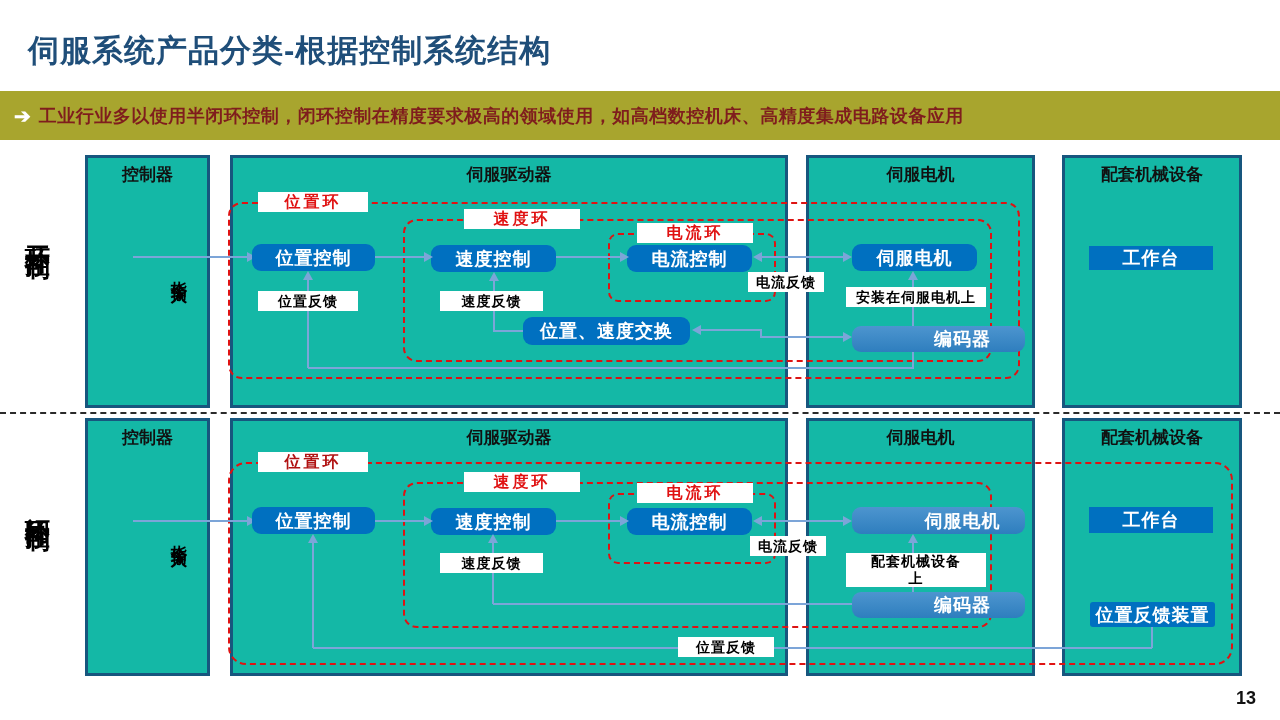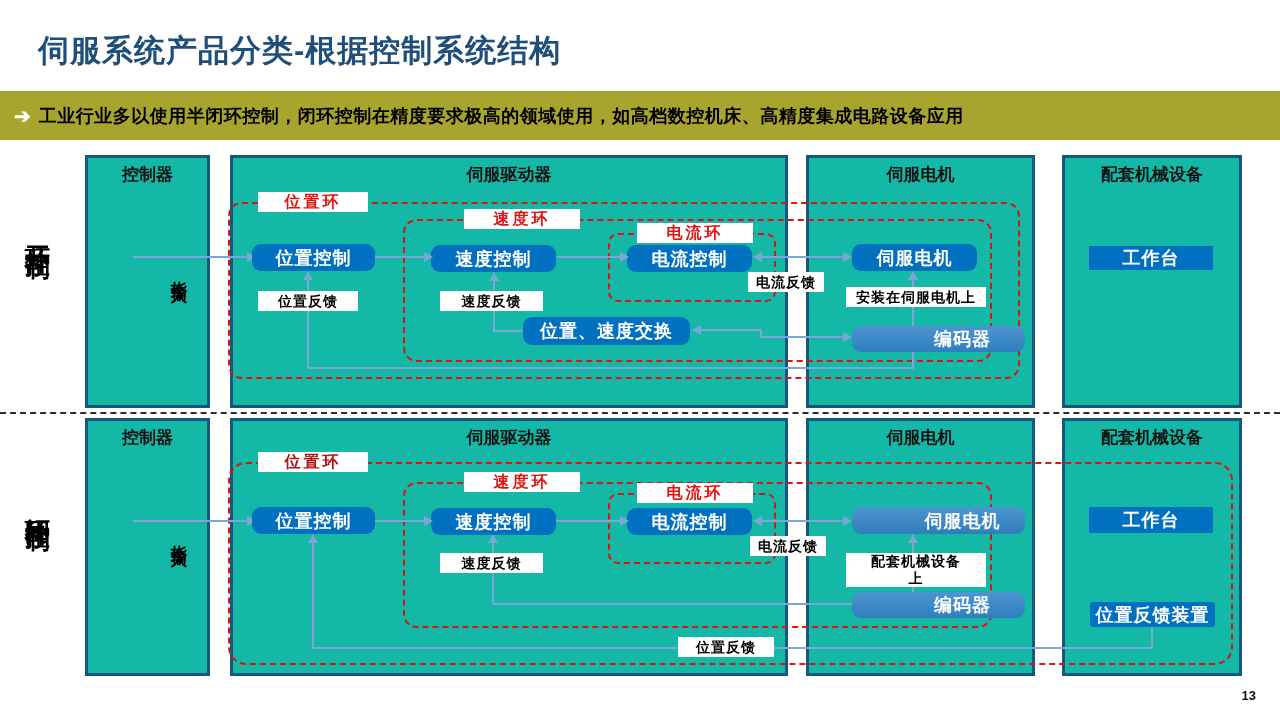--- a/index.html
+++ b/index.html
@@ -1,22 +1,22 @@
 <!DOCTYPE html>
 <html><head>
 <meta charset="utf-8">
 <style>
   html,body{margin:0;padding:0;background:#fff;}
   #slide{position:relative;width:1280px;height:720px;background:#ffffff;overflow:hidden;
          font-family:"Liberation Sans",sans-serif;}
   
-  .title{position:absolute;left:38px;top:30px;font-size:31px;font-weight:bold;color:#1F4E79;letter-spacing:1px;white-space:nowrap;}
+  .title{position:absolute;left:28px;top:30px;font-size:31px;font-weight:bold;color:#1F4E79;letter-spacing:1px;white-space:nowrap;}
   .banner{position:absolute;left:0;top:91px;width:1280px;height:49px;background:#A8A52E;display:flex;align-items:center;box-sizing:border-box;padding-left:14px;}
   .banner .arrow{color:#fff;font-size:20px;font-weight:bold;margin-right:8px;}
-  .banner .btext{color:#000000;font-size:18px;font-weight:bold;letter-spacing:0.5px;white-space:nowrap;}
+  .banner .btext{color:#7f1d1d;font-size:18px;font-weight:bold;letter-spacing:0.5px;white-space:nowrap;}
   
   .cbox{position:absolute;background:#14b8a6;border:3px solid #17567E;box-sizing:border-box;}
   .cbox-title{position:absolute;left:0;right:0;top:5px;text-align:center;font-size:17px;font-weight:bold;color:#111;}
   
   .node{position:absolute;background:#0070C0;border-radius:9px;color:#fff;font-weight:bold;font-size:18px;display:flex;align-items:center;justify-content:center;letter-spacing:1px;white-space:nowrap;}
   .node.light{background:linear-gradient(180deg,#4D95CF,#2E7EBE);padding-left:48px;}
   .node.sq{border-radius:0;}
   
   .loop{position:absolute;border:2px dashed #E01212;border-radius:14px;box-sizing:border-box;}
   .loop-lab{position:absolute;background:#fff;color:#E01212;font-size:16px;font-weight:bold;text-align:center;height:20px;line-height:20px;letter-spacing:3px;}
@@ -28,21 +28,21 @@
   .side{position:absolute;writing-mode:vertical-rl;text-orientation:upright;font-size:25px;font-weight:bold;color:#000;letter-spacing:3px;}
   .cmd{position:absolute;writing-mode:vertical-rl;text-orientation:upright;font-size:16px;font-weight:bold;color:#000;letter-spacing:2px;}
   
   .hl{position:absolute;height:2px;background:#7CA5D8;}
   .vl{position:absolute;width:2px;background:#7CA5D8;}
   .tr{position:absolute;width:0;height:0;}
   .tr.r{border-top:5px solid transparent;border-bottom:5px solid transparent;border-left:9px solid #7CA5D8;}
   .tr.l{border-top:5px solid transparent;border-bottom:5px solid transparent;border-right:9px solid #7CA5D8;}
   .tr.u{border-left:5px solid transparent;border-right:5px solid transparent;border-bottom:9px solid #7CA5D8;}
   .sep{position:absolute;left:0;top:412px;width:1280px;height:0;border-top:2px dashed #2b2b2b;}
-  .pagenum{position:absolute;right:24px;top:688px;font-size:13px;font-weight:bold;color:#111;}
+  .pagenum{position:absolute;right:24px;top:688px;font-size:18px;font-weight:bold;color:#111;}
 </style>
 </head>
 <body>
 
 <div id="slide">
 
   <div class="title">伺服系统产品分类-根据控制系统结构</div>
 
   <div class="banner">
     <span class="arrow">➔</span>

